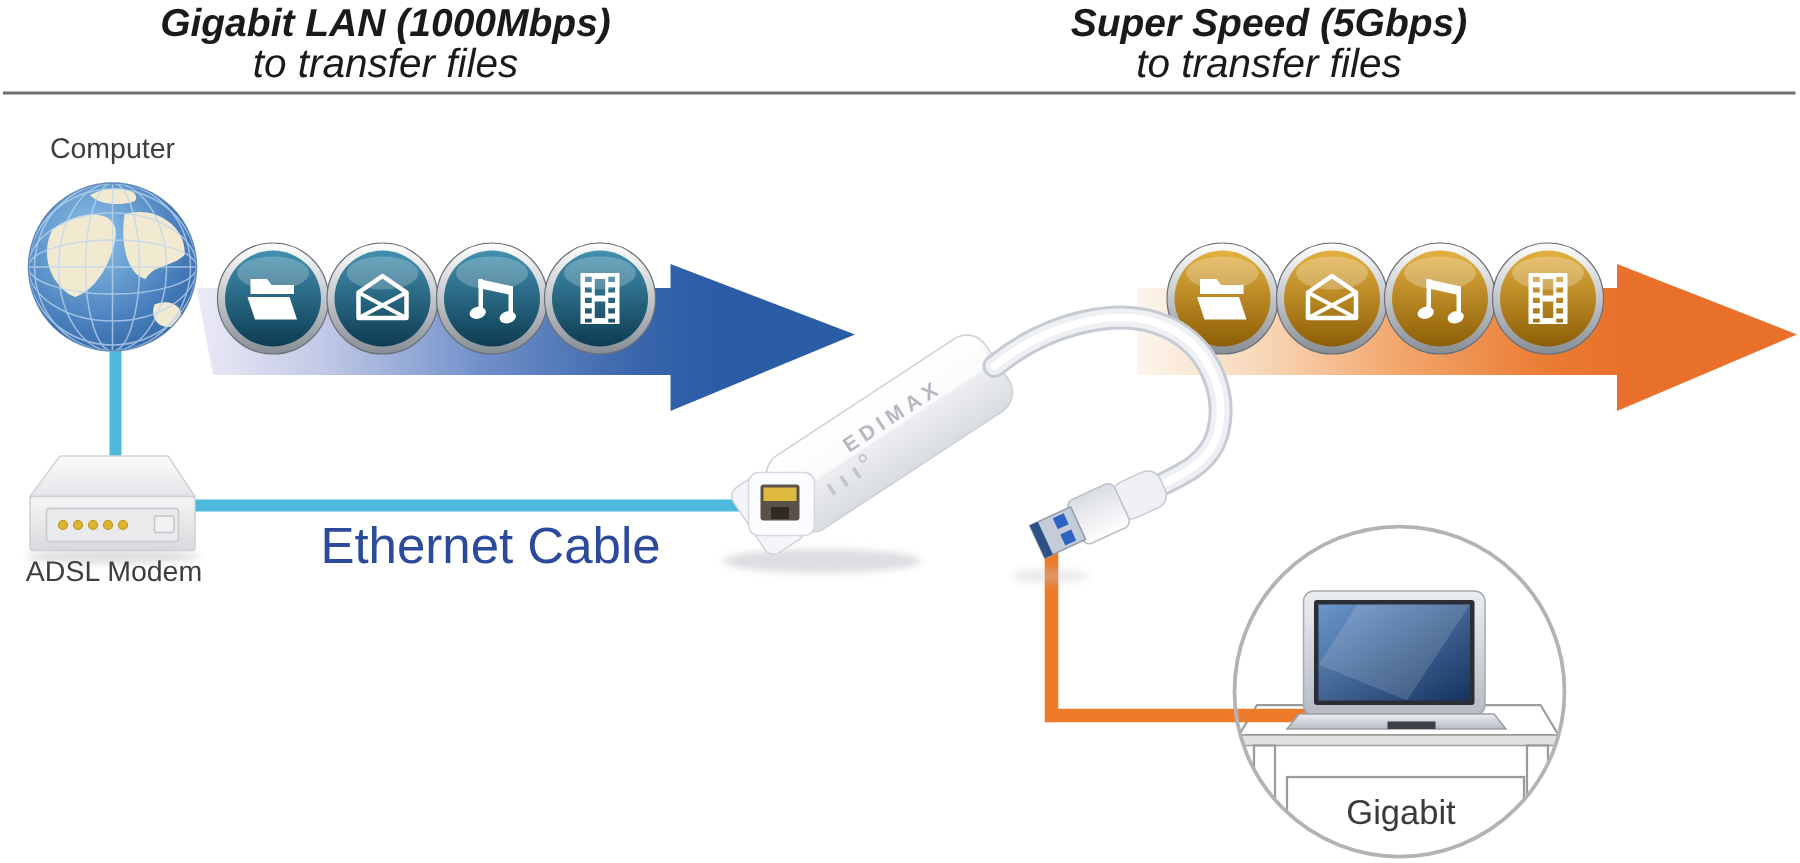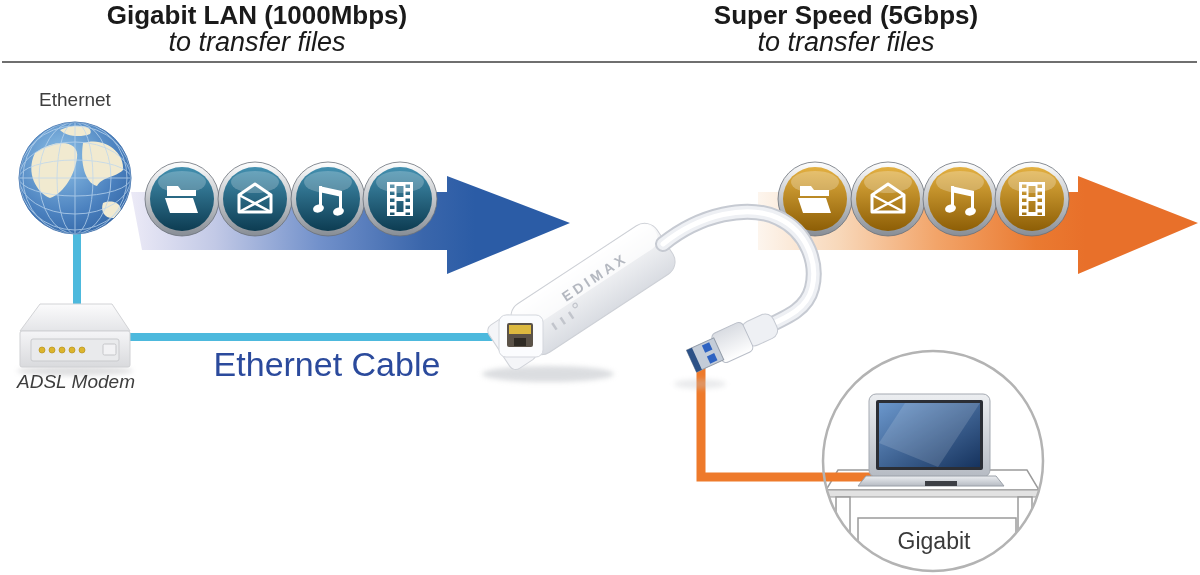--- a/index.html
+++ b/index.html
@@ -1,26 +1,26 @@
 <!DOCTYPE html>
 <html><head>
 <meta charset="utf-8">
 <style>
   html,body{margin:0;padding:0;background:#fff;}
   .stage{position:relative;width:1200px;height:575px;background:#fff;overflow:hidden;
          font-family:"Liberation Sans",sans-serif;}
   .hdr{position:absolute;top:0;width:400px;text-align:center;color:#1a1a1a;}
-  .hdr .t{font-size:26px;font-weight:bold;line-height:30px;}
+  .hdr .t{font-size:26px;font-weight:bold;font-style:italic;line-height:30px;}
   .hdr .s{font-size:27px;font-style:italic;line-height:24px;}
   .hdr-left{left:57px;}
   .hdr-right{left:646px;}
   .divider{position:absolute;left:2px;top:61px;width:1195px;height:2px;background:#6f6f6f;}
   .lbl{position:absolute;text-align:center;color:#3e3e3e;}
   .lbl-internet{left:30px;top:89px;width:90px;font-size:19px;}
-  .lbl-modem{left:5px;top:371px;width:142px;font-size:19px;font-style:italic;}
+  .lbl-modem{left:5px;top:371px;width:142px;font-size:19px;}
   .lbl-ethernet{left:196px;top:345px;width:262px;font-size:34px;color:#2b4a9c;text-align:center;}
   .lbl-computer{left:871px;top:528px;width:126px;font-size:23px;color:#3a3a3a;}
   svg{position:absolute;left:0;top:0;}
   .brand{font-family:"Liberation Sans",sans-serif;font-size:14px;font-weight:bold;
          letter-spacing:3.5px;fill:#b4b8c0;}
 </style>
 </head>
 <body>
 
 <div class="stage">
@@ -259,17 +259,17 @@
   <div class="hdr hdr-left">
     <div class="t">Gigabit LAN (1000Mbps)</div>
     <div class="s">to transfer files</div>
   </div>
   <div class="hdr hdr-right">
     <div class="t">Super Speed (5Gbps)</div>
     <div class="s">to transfer files</div>
   </div>
   <div class="divider"></div>
 
-  <div class="lbl lbl-internet">Ethernet</div>
+  <div class="lbl lbl-internet">Computer</div>
   <div class="lbl lbl-modem">ADSL Modem</div>
   <div class="lbl lbl-ethernet">Ethernet Cable</div>
   <div class="lbl lbl-computer">Gigabit</div>
 </div>
 
 </body></html>

